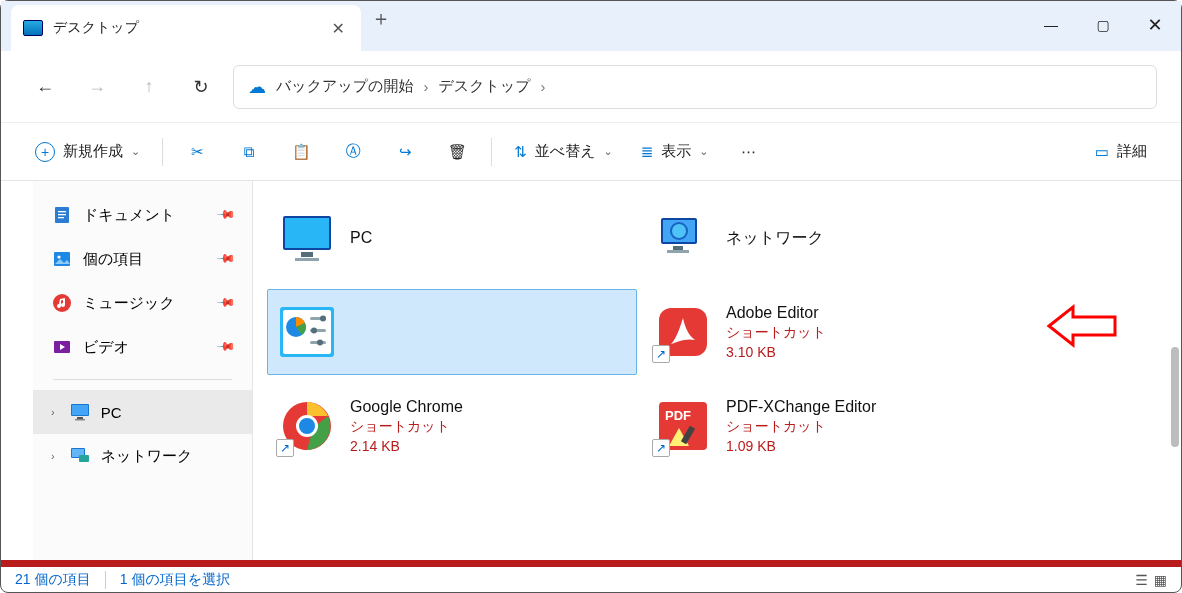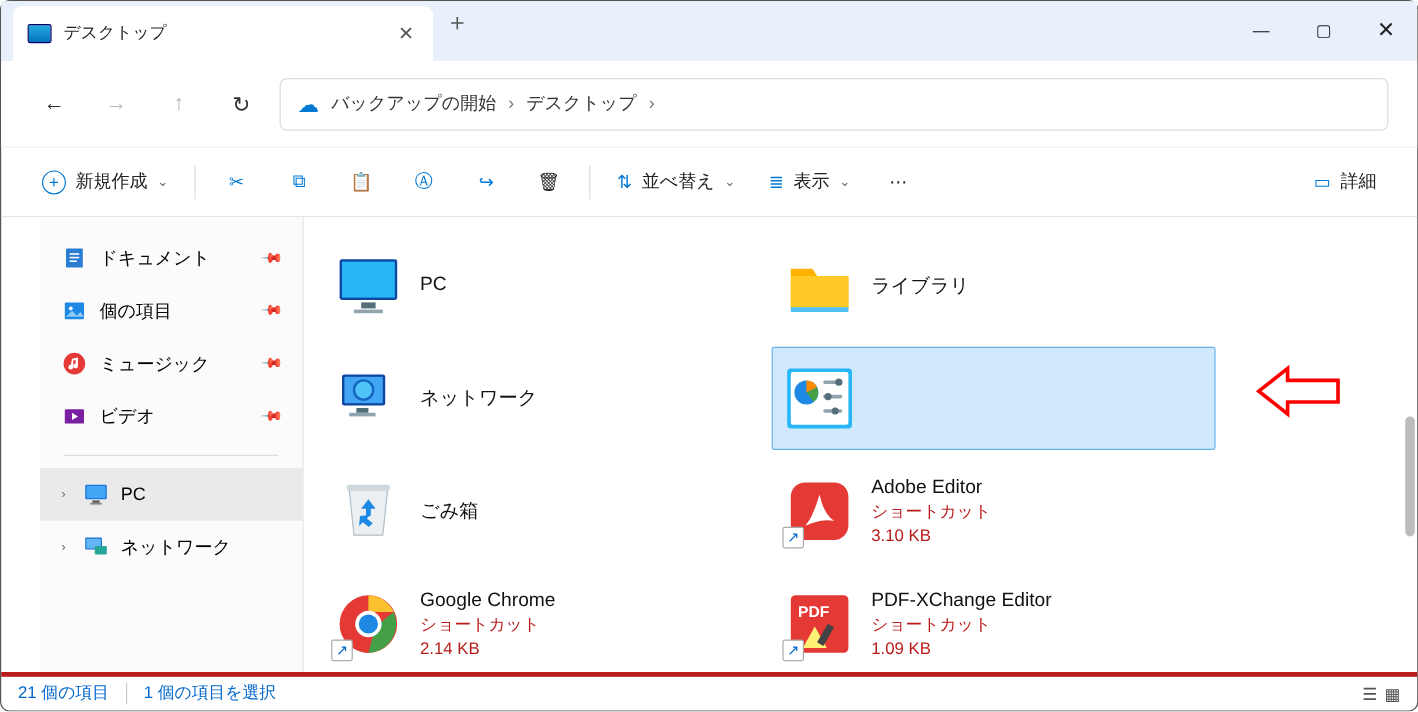--- a/index.html
+++ b/index.html
@@ -38,21 +38,21 @@
 .grid { display: flex; flex-wrap: wrap; align-content: flex-start; padding: 14px 0 0 14px; gap: 8px 6px; height: 100%; }
 .item { width: 370px; height: 86px; display: flex; align-items: center; padding: 6px 10px; gap: 14px; border: 1px solid transparent; border-radius: 2px; }
 .item.sel { background: #cfe8fb; border: 1px solid #68b3e8; }
 .item .ico { width: 58px; height: 58px; display: flex; align-items: center; justify-content: center; position: relative; }
 .item .meta { display: flex; flex-direction: column; gap: 2px; }
 .item .name { font-size: 16px; color: #111; }
 .item .sub { font-size: 14px; color: #b91c1c; }
 .shortcut-badge { position: absolute; left: -2px; bottom: -2px; width: 18px; height: 18px; background: #fff; border: 1px solid #aaa; display: flex; align-items: center; justify-content: center; font-size: 12px; color: #0066cc; border-radius: 2px; }
 .arrow-callout { position: absolute; right: 60px; top: 120px; }
 .scrollbar-r { position: absolute; right: 2px; top: 166px; width: 8px; height: 100px; background: #bdbdbd; border-radius: 4px; }
-.status { height: 32px; border-top: 4px solid #b91c1c; display: flex; align-items: center; padding: 0 14px; font-size: 14px; color: #0066cc; gap: 8px; }
+.status { height: 32px; border-top: 7px solid #b91c1c; display: flex; align-items: center; padding: 0 14px; font-size: 14px; color: #0066cc; gap: 8px; }
 .status .sep2 { width: 1px; height: 18px; background: #ccc; margin: 0 6px; }
 .status .views { margin-left: auto; display: flex; gap: 6px; color: #555; }
 .plus-circle { width: 20px; height: 20px; border: 1.5px solid #0078d4; border-radius: 50%; display: flex; align-items: center; justify-content: center; color: #0078d4; font-size: 14px; }
 </style>
 </head>
 <body>
 
 <div class="window">
 
   <div class="titlebar">
@@ -206,32 +206,20 @@
           <div class="ico">
             <svg width="56" height="52">
                 <rect x="4" y="4" width="48" height="34" rx="2" fill="#0d47a1"></rect>
                 <rect x="6" y="6" width="44" height="30" fill="#29b6f6"></rect>
                 <rect x="22" y="40" width="12" height="5" fill="#546e7a"></rect>
                 <rect x="16" y="46" width="24" height="3" fill="#90a4ae"></rect>
               </svg>
           </div>
           <div class="meta">
               <div class="name">PC</div>
-            </div>
-        </div>
-        <div class="item">
-          <div class="ico">
-            <svg width="56" height="52">
-                <path d="M4 12 L22 12 L26 18 L52 18 L52 46 L4 46 Z" fill="#ffb300"></path>
-                <rect x="4" y="18" width="48" height="28" fill="#ffca28"></rect>
-                <rect x="4" y="44" width="48" height="4" fill="#4fc3f7"></rect>
-              </svg>
-          </div>
-          <div class="meta">
-              <div class="name">ライブラリ</div>
             </div>
         </div>
         <div class="item">
           <div class="ico">
             <svg width="56" height="52">
                 <rect x="6" y="6" width="36" height="26" rx="2" fill="#0d47a1"></rect>
                 <rect x="8" y="8" width="32" height="22" fill="#42a5f5"></rect>
                 <circle cx="24" cy="19" r="9" fill="#1565c0"></circle>
                 <path d="M17 19 A7 7 0 0 1 31 19 A7 7 0 0 1 17 19" fill="#4fc3f7"></path>
                 <rect x="18" y="34" width="10" height="4" fill="#546e7a"></rect>
@@ -255,35 +243,20 @@
                 <rect x="32" y="24" width="16" height="3" rx="1.5" fill="#90a4ae"></rect>
                 <circle cx="36" cy="25.5" r="3" fill="#546e7a"></circle>
                 <rect x="32" y="36" width="16" height="3" rx="1.5" fill="#90a4ae"></rect>
                 <circle cx="42" cy="37.5" r="3" fill="#546e7a"></circle>
               </svg>
           </div>
         </div>
         <div class="item">
           <div class="ico">
             <svg width="56" height="56">
-                <path d="M12 10 L44 10 L40 48 L16 48 Z" fill="#eceff1" stroke="#b0bec5" stroke-width="1"></path>
-                <rect x="10" y="6" width="36" height="5" rx="2" fill="#cfd8dc"></rect>
-                <g fill="#1e88e5">
-                  <path d="M28 18 L34 26 L30 26 L30 32 L26 32 L26 26 L22 26 Z"></path>
-                  <path d="M20 34 L28 30 L26 34 L32 36 L30 40 L24 38 L22 42 Z" transform="rotate(20 26 36)"></path>
-                </g>
-              </svg>
-          </div>
-          <div class="meta">
-              <div class="name">ごみ箱</div>
-            </div>
-        </div>
-        <div class="item">
-          <div class="ico">
-            <svg width="56" height="56">
                 <rect x="4" y="4" width="48" height="48" rx="12" fill="#e53935"></rect>
                 <path d="M28 14 C26 20 22 34 16 40 C22 38 30 34 40 36 C34 32 30 24 28 14 Z" fill="#fff"></path>
               </svg>
             <span class="shortcut-badge">↗</span>
           </div>
           <div class="meta">
             <div class="name">Adobe Editor</div>
             <div class="sub">ショートカット</div>
             <div class="sub">3.10 KB</div>
           </div>

